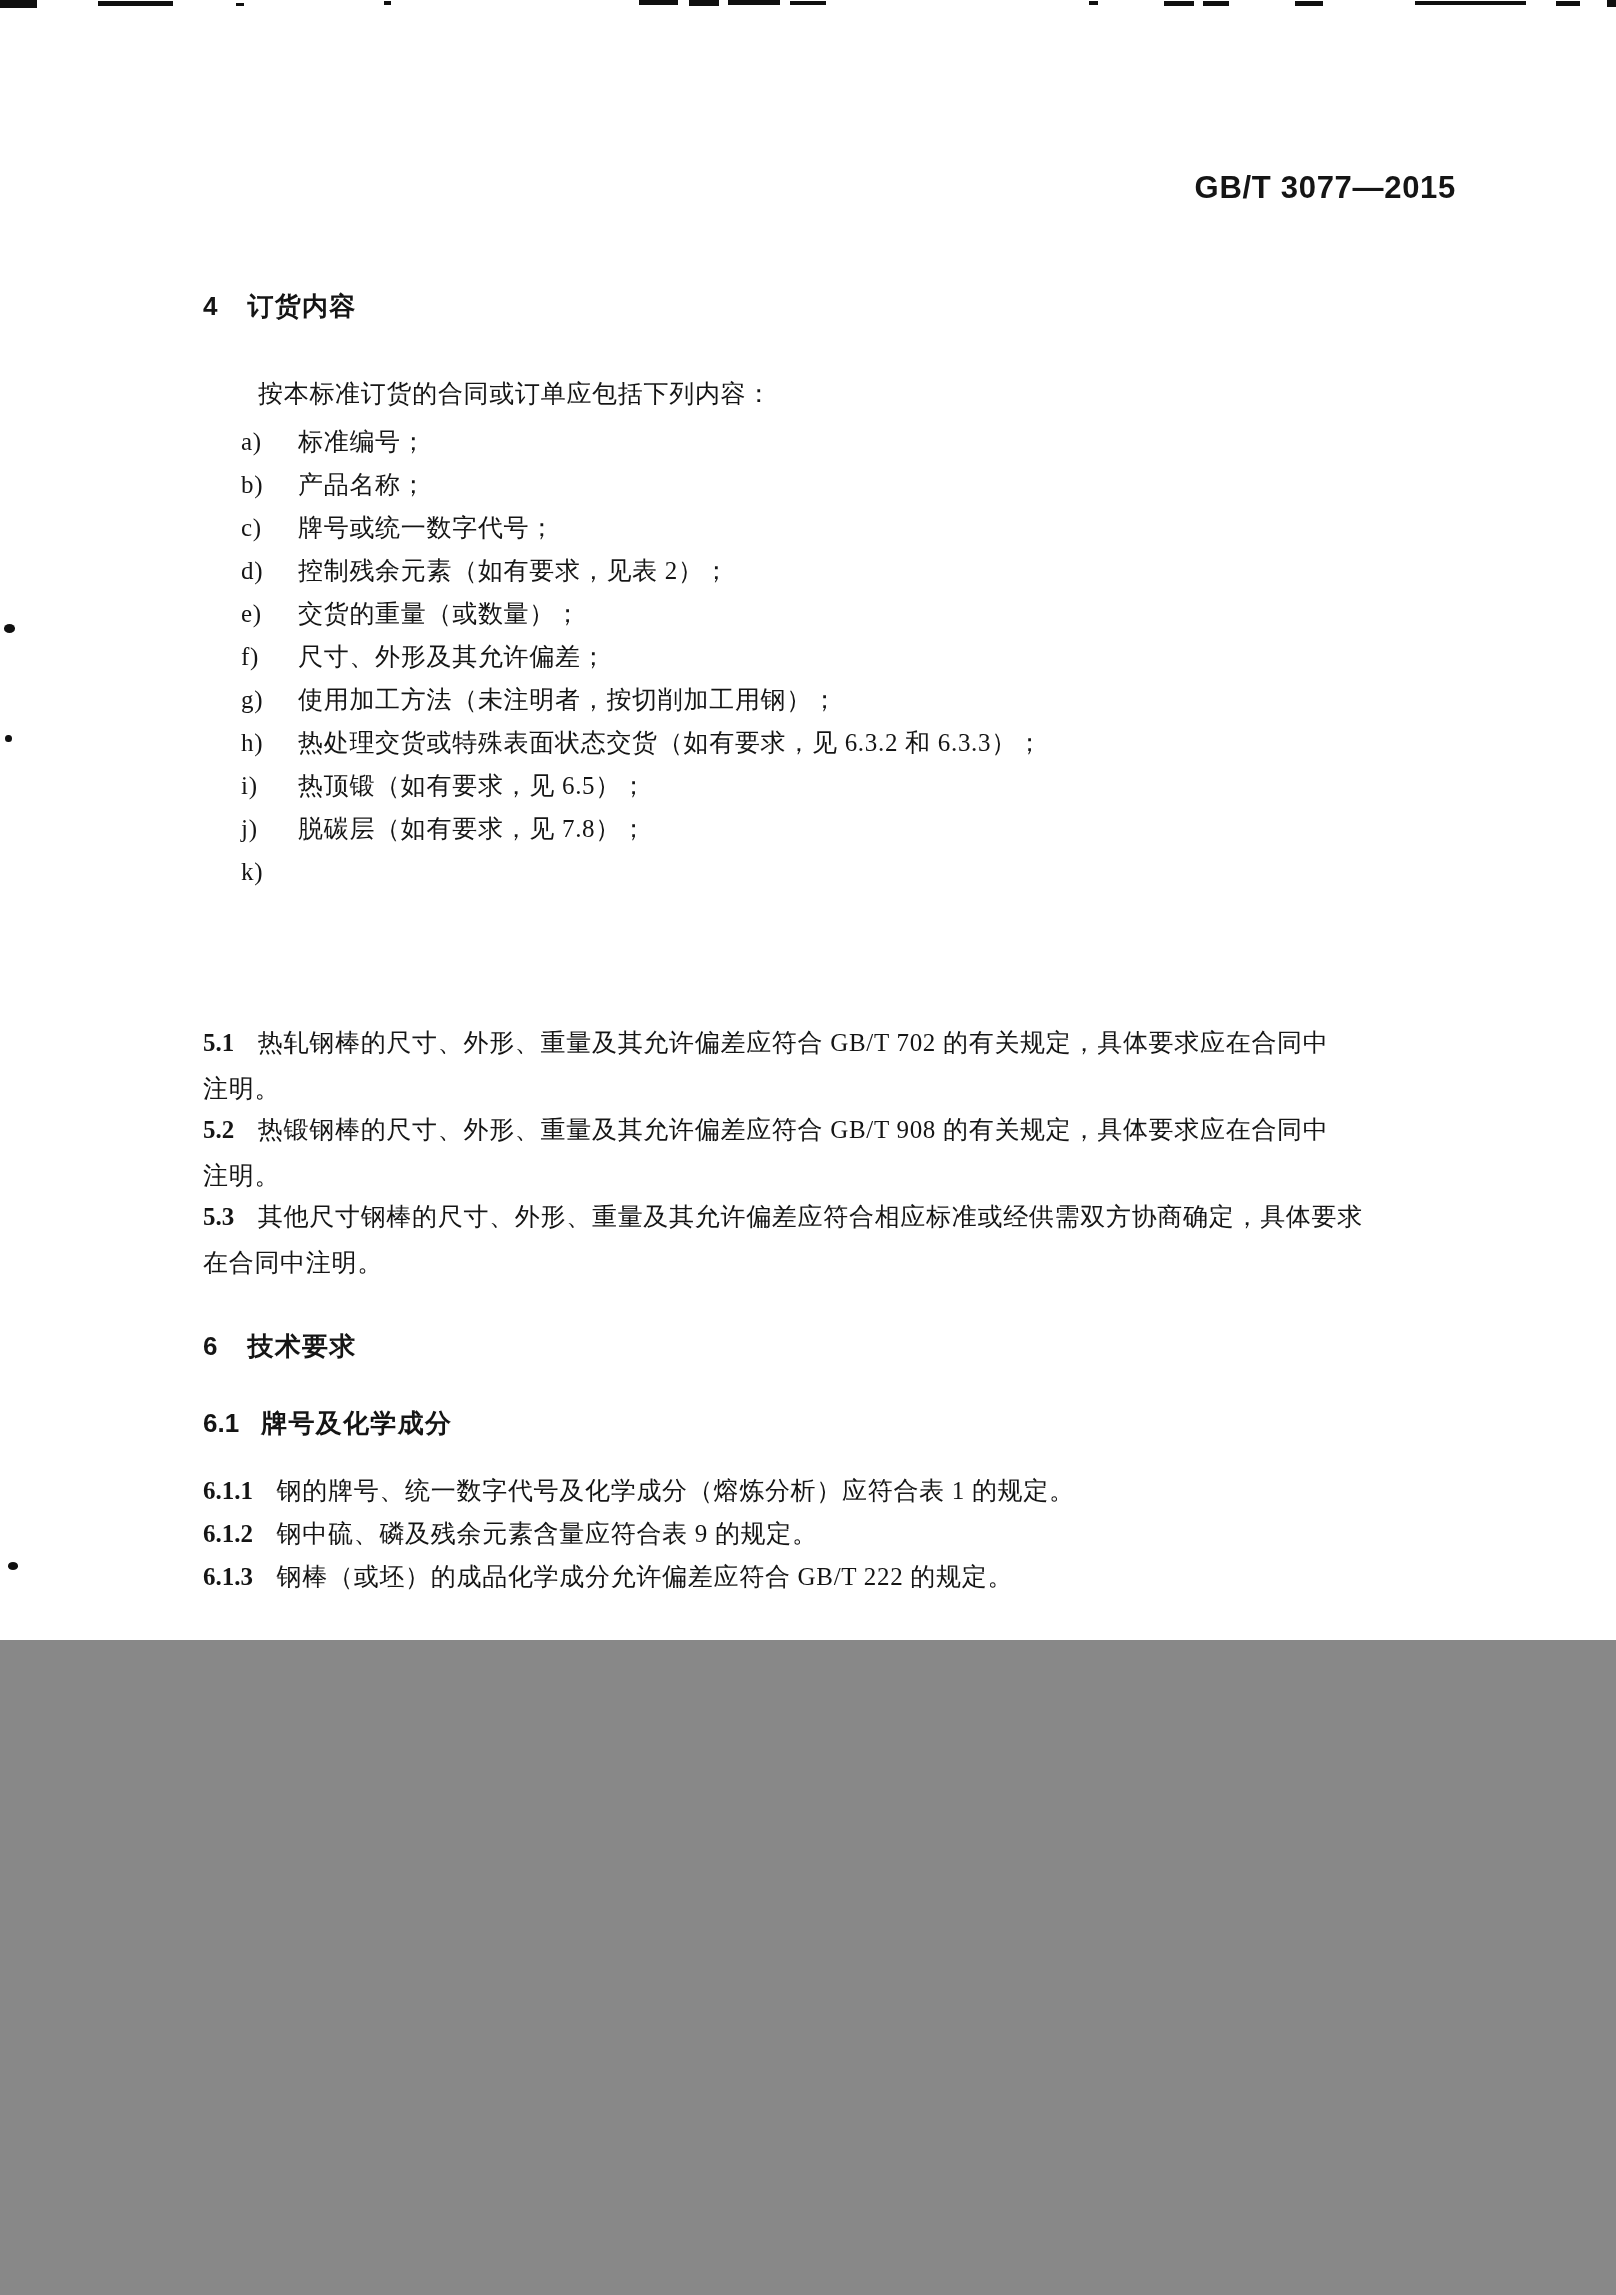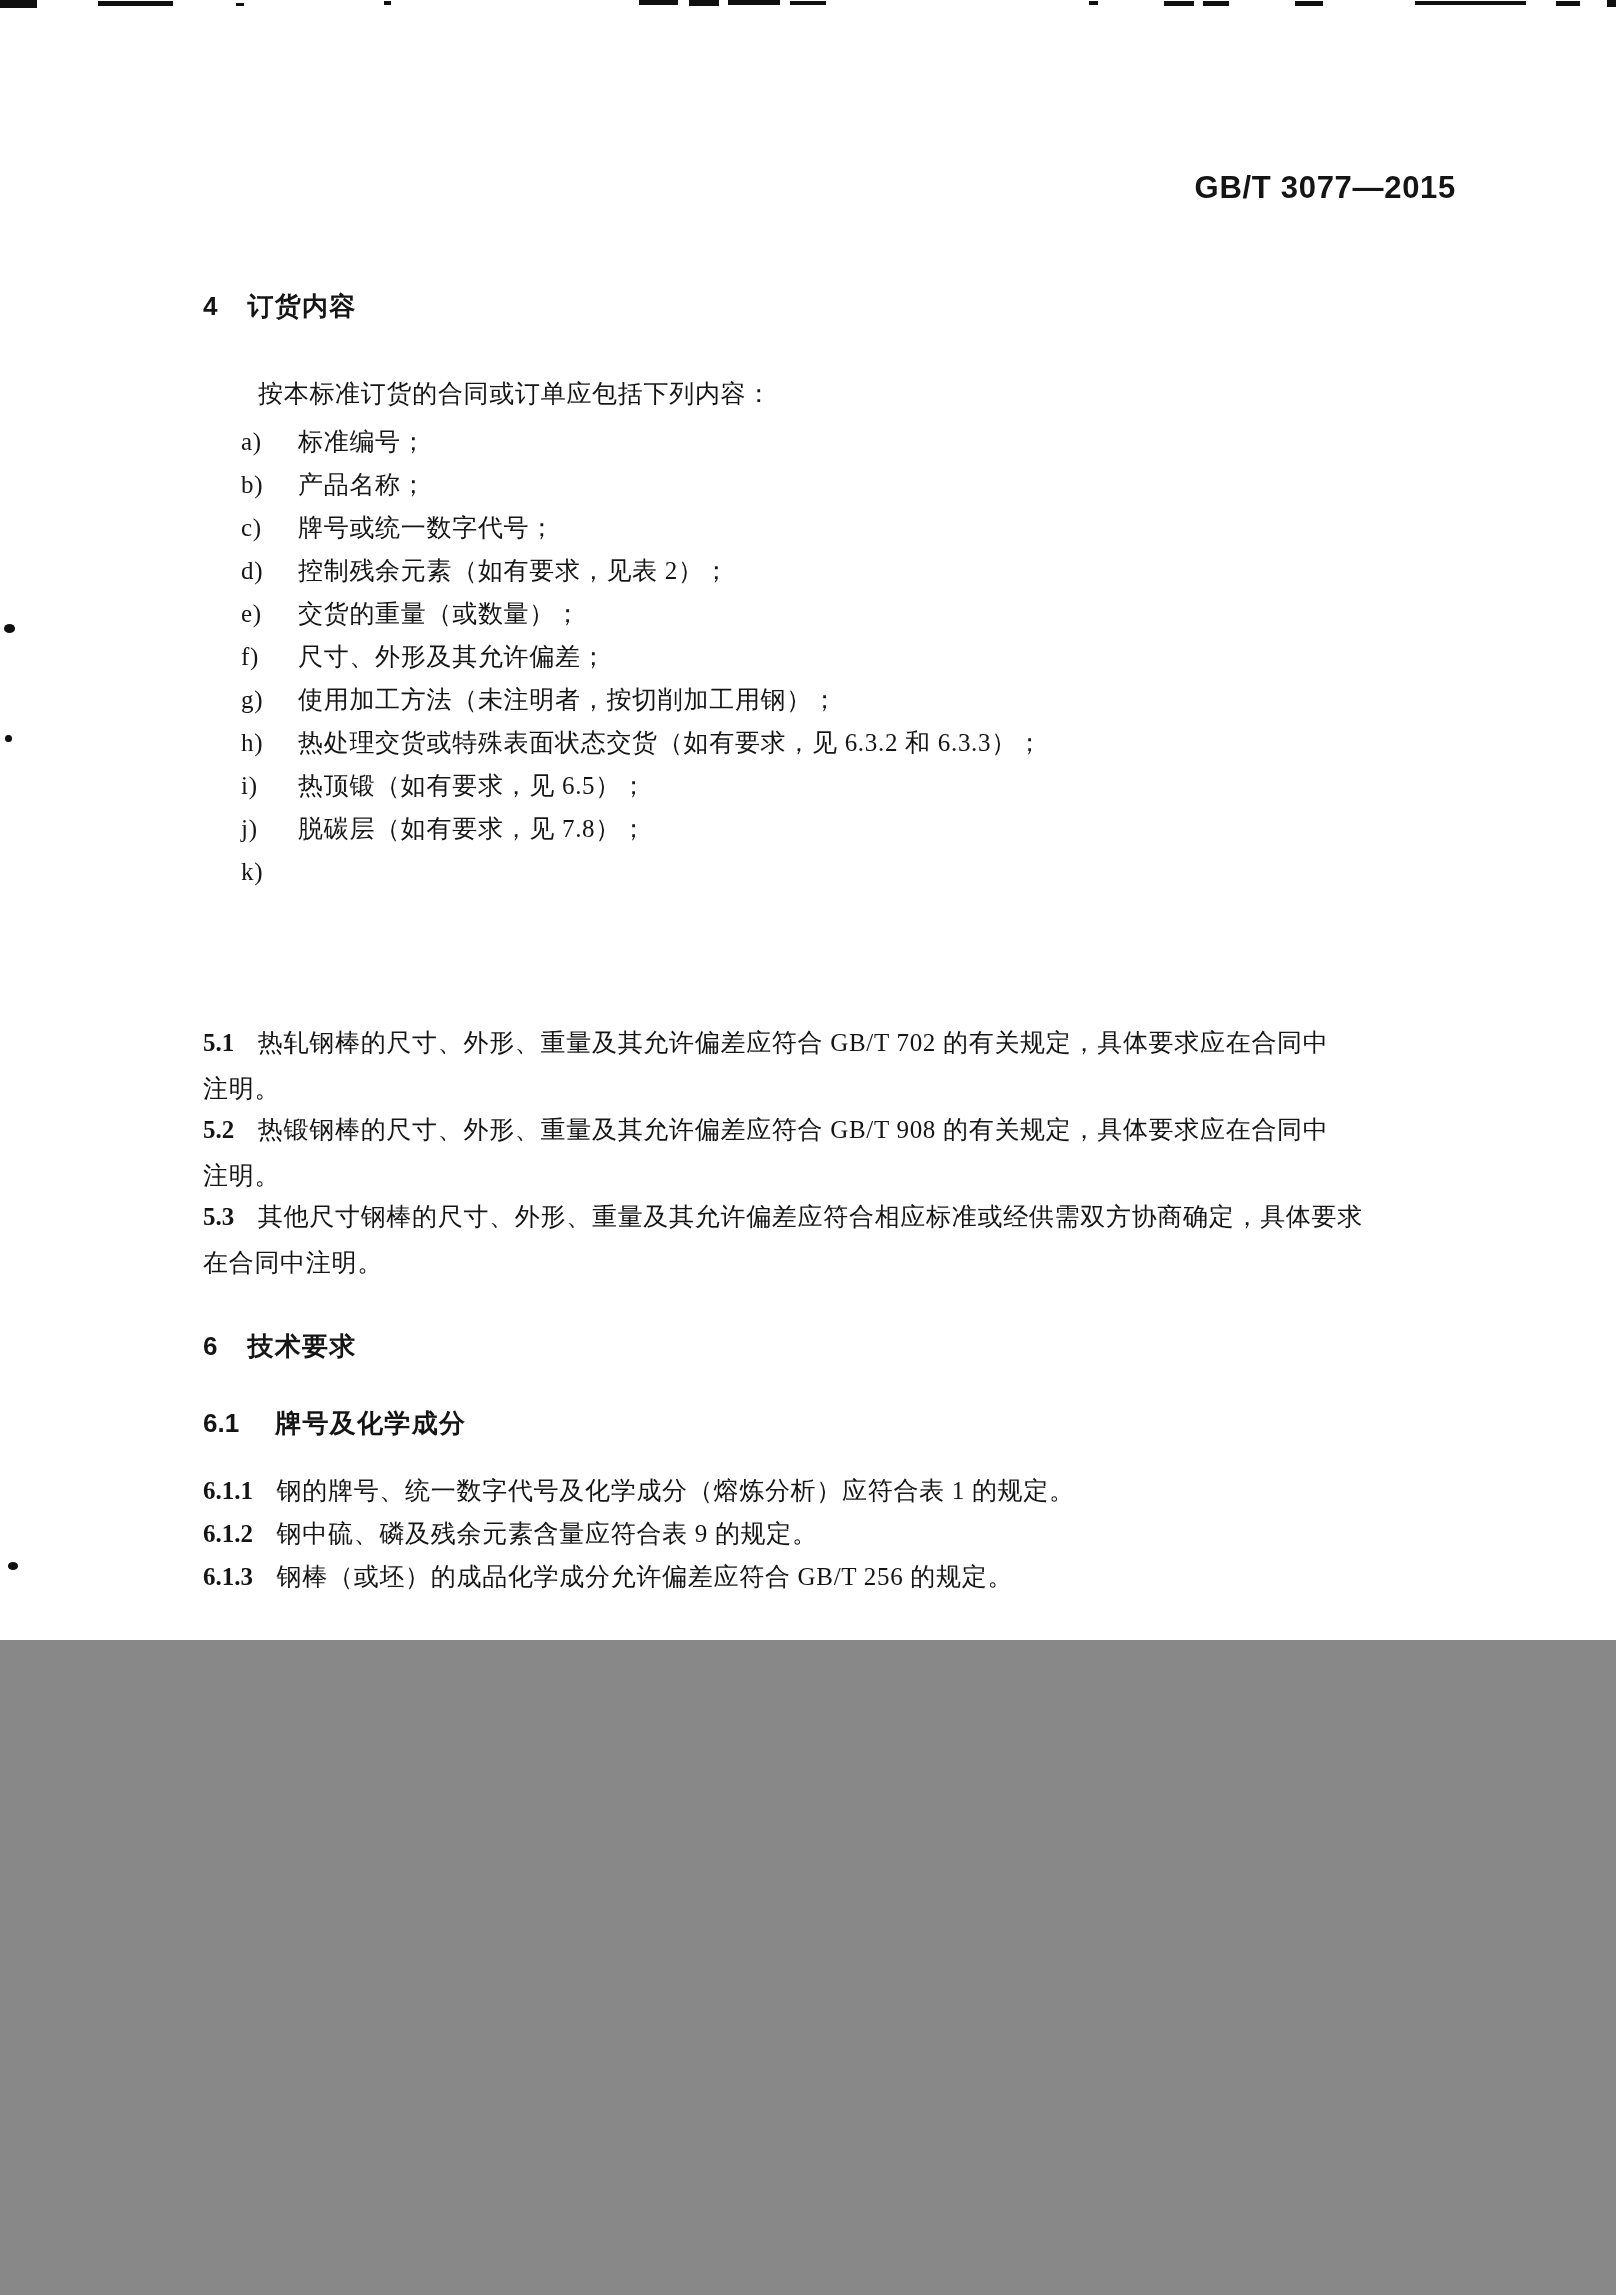--- a/index.html
+++ b/index.html
@@ -192,31 +192,31 @@
       <span class="cl-num">5.3</span><span>其他尺寸钢棒的尺寸、外形、重量及其允许偏差应符合相应标准或经供需双方协商确定，具体要求</span>
     </div>
     <div class="cl-line">在合同中注明。</div>
   </div>
 
   <div class="heading" style="top:1327px;">
     <span class="h-num">6</span><span>技术要求</span>
   </div>
 
   <div class="heading" style="top:1404px;">
-    <span class="h-num" style="margin-right:36px;">6.1</span><span>牌号及化学成分</span>
+    <span class="h-num" style="margin-right:22px;">6.1</span><span>牌号及化学成分</span>
   </div>
 
   <div class="clause clauses-6 body-text" style="top:1469px;">
     <div class="cl-line">
       <span class="cl-num">6.1.1</span><span>钢的牌号、统一数字代号及化学成分（熔炼分析）应符合表 1 的规定。</span>
     </div>
     <div class="cl-line">
       <span class="cl-num">6.1.2</span><span>钢中硫、磷及残余元素含量应符合表 9 的规定。</span>
     </div>
     <div class="cl-line">
-      <span class="cl-num">6.1.3</span><span>钢棒（或坯）的成品化学成分允许偏差应符合 GB/T 256 的规定。</span>
+      <span class="cl-num">6.1.3</span><span>钢棒（或坯）的成品化学成分允许偏差应符合 GB/T 222 的规定。</span>
     </div>
   </div>
 
   <div class="page-number">3</div>
 
 </div>
 
 
 </body></html>

